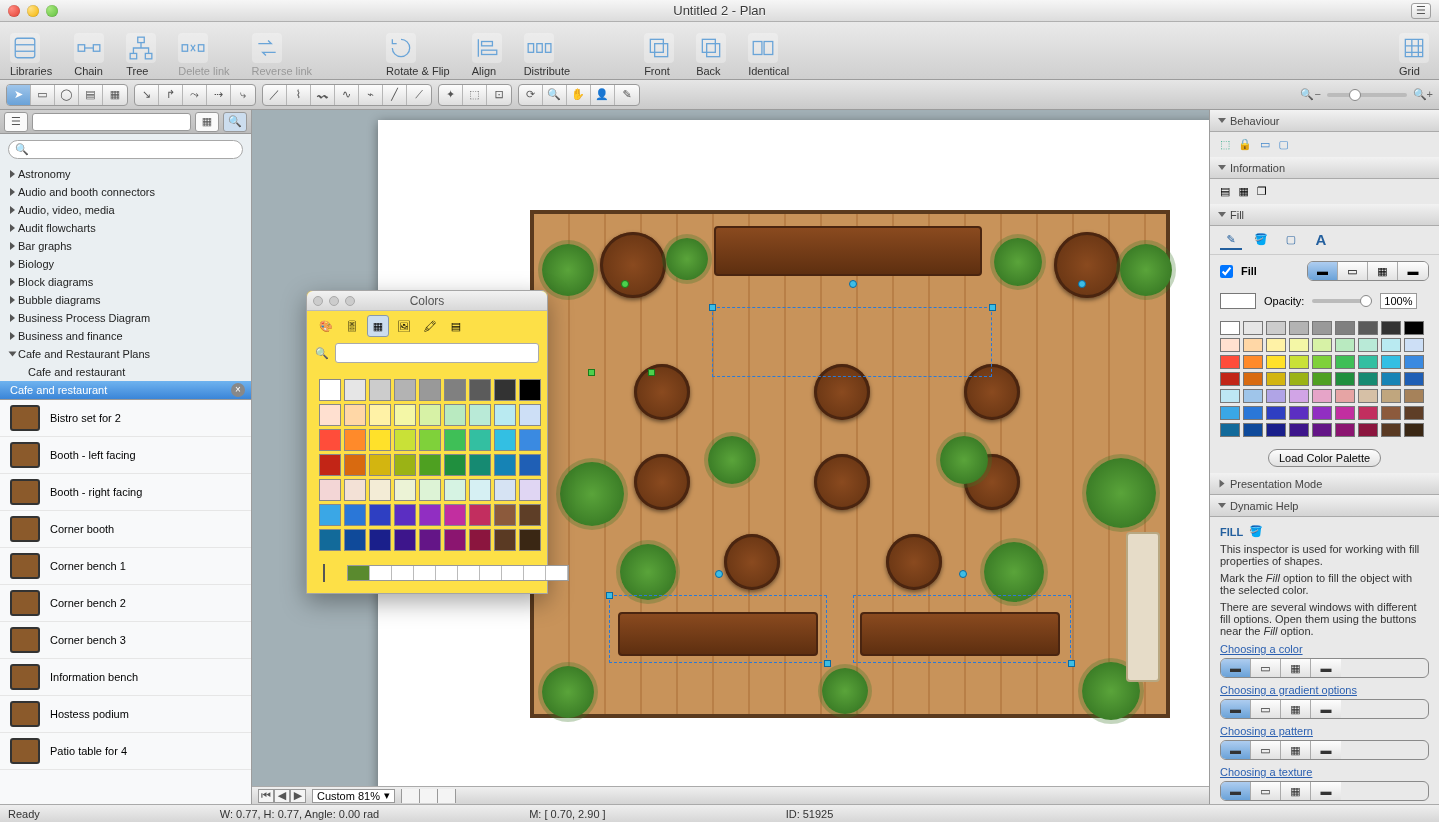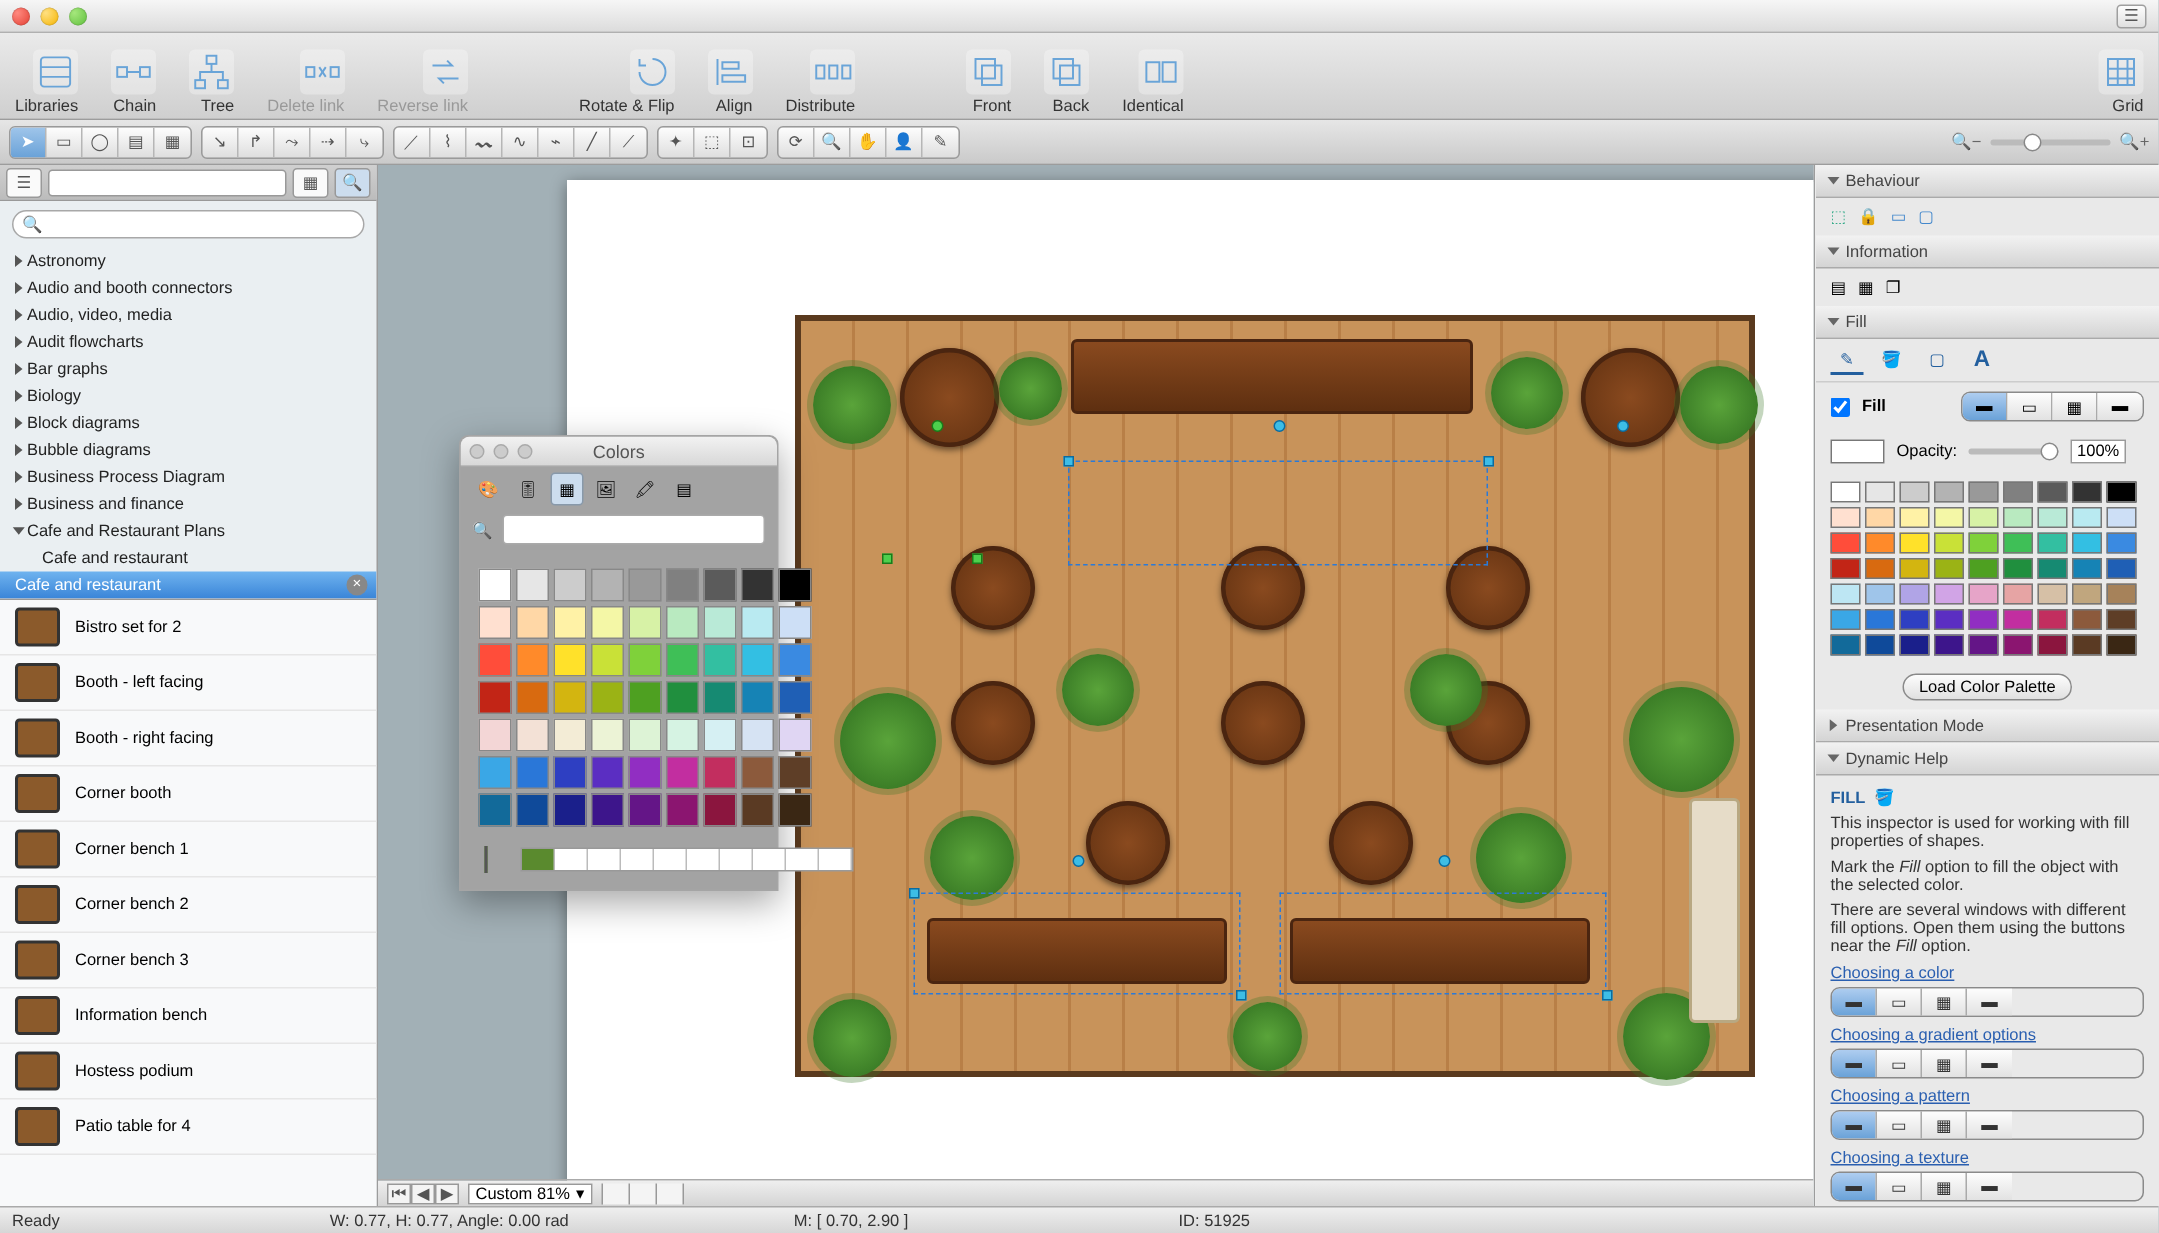--- a/index.html
+++ b/index.html
@@ -8,21 +8,21 @@
 
 .titlebar { height:22px; background:linear-gradient(#f6f6f6,#dcdcdc); border-bottom:1px solid #b0b0b0; display:flex; align-items:center; padding:0 8px; position:relative; }
 .traffic { display:flex; gap:7px; }
 .tl { width:12px; height:12px; border-radius:50%; box-shadow:inset 0 0 1px rgba(0,0,0,.4); }
 .tl.red{background:radial-gradient(circle at 30% 30%,#ff8a80,#e33e32);} .tl.yel{background:radial-gradient(circle at 30% 30%,#ffe082,#f5b400);} .tl.grn{background:radial-gradient(circle at 30% 30%,#a5e77c,#5fbf3d);}
 .title { position:absolute; left:0; right:0; text-align:center; font-size:13px; color:#3a3a3a; text-shadow:0 1px #fff; }
 .tbtn { width:20px; height:16px; border:1px solid #9f9f9f; border-radius:3px; background:linear-gradient(#fdfdfd,#e0e0e0); margin-left:4px; display:flex; align-items:center; justify-content:center; color:#555; font-size:11px; }
 
 
 .toolbar { height:58px; background:linear-gradient(#eaeaea,#cfcfcf); border-bottom:1px solid #9c9c9c; display:flex; align-items:flex-end; padding:0 10px 2px; gap:22px; }
-.tbgrp { display:flex; flex-direction:column; align-items:flex-end; gap:2px; }
+.tbgrp { display:flex; flex-direction:column; align-items:flex-start; gap:2px; }
 .tbicon { width:30px; height:30px; background:rgba(255,255,255,.3); border-radius:4px; display:flex; align-items:center; justify-content:center; }
 .tbicon svg { width:26px; height:26px; }
 .tblabel { font-size:11px; color:#333; }
 .tbspacer { flex:1; }
 
 
 .tooltabs { height:30px; background:linear-gradient(#e6e6e6,#cacaca); border-bottom:1px solid #9c9c9c; display:flex; align-items:center; padding:0 6px; gap:6px; }
 .ttgroup { display:flex; border:1px solid #9a9a9a; border-radius:4px; overflow:hidden; background:linear-gradient(#fdfdfd,#dedede); }
 .ttbtn { width:24px; height:20px; border-right:1px solid #b6b6b6; display:flex; align-items:center; justify-content:center; color:#555; }
 .ttbtn:last-child{border-right:none;}
@@ -56,21 +56,21 @@
 
 .tbl { position:absolute; width:56px; height:56px; border-radius:50%; background:radial-gradient(circle,#8a4a1f,#5e2f10); box-shadow:0 0 0 3px #4a2510 inset,0 2px 4px rgba(0,0,0,.5);}
 .plant{position:absolute;width:52px;height:52px;border-radius:50%;background:radial-gradient(circle,#5aa43a,#2f6e1f);filter:blur(.5px);box-shadow:0 0 0 4px rgba(60,120,40,.3);}
 .longtbl{position:absolute;height:44px;background:linear-gradient(#8a4a1f,#5e2f10);border:2px solid #4a2510;border-radius:4px;}
 .sel-box{position:absolute;border:1px dashed #2a7ad8;}
 .sel-h{position:absolute;width:7px;height:7px;background:#3dbde6;border:1px solid #0a6ba0;}
 .sel-g{position:absolute;width:7px;height:7px;background:#4dd04d;border:1px solid #1a7a1a;}
 .rot{position:absolute;width:8px;height:8px;border-radius:50%;}
 
 
-.colors-pop{position:absolute;left:306px;top:290px;width:213px;background:#a3a3a3;border:1px solid #a5a5a5;border-radius:6px 6px 0 0;box-shadow:0 8px 24px rgba(0,0,0,.35);z-index:50;}
+.colors-pop{position:absolute;left:306px;top:290px;width:242px;background:#fde047;border:1px solid #a5a5a5;border-radius:6px 6px 0 0;box-shadow:0 8px 24px rgba(0,0,0,.35);z-index:50;}
 .colors-pop .cphead{height:20px;background:linear-gradient(#f2f2f2,#d8d8d8);border-bottom:1px solid #bbb;border-radius:6px 6px 0 0;display:flex;align-items:center;padding:0 6px;gap:6px;position:relative;}
 .colors-pop .cphead .ddot{width:10px;height:10px;border-radius:50%;background:#ccc;border:1px solid #aaa;}
 .colors-pop .cphead .cpt{position:absolute;left:0;right:0;text-align:center;font-size:12px;color:#555;}
 .cp-tabs{display:flex;gap:4px;padding:4px 8px;}
 .cp-tab{width:22px;height:22px;border:1px solid transparent;border-radius:3px;display:flex;align-items:center;justify-content:center;}
 .cp-tab.sel{background:#cde;border-color:#89a;}
 .cp-search{margin:2px 8px 8px;display:flex;align-items:center;gap:6px;}
 .cp-search input{flex:1;height:20px;border:1px solid #aaa;border-radius:3px;padding:0 4px;}
 .cp-grid{display:grid;grid-template-columns:repeat(9,22px);gap:3px;padding:8px 12px;}
 .cp-sw{width:22px;height:22px;border:1px solid #888;}
@@ -114,20 +114,21 @@
 </style>
 </head>
 <body>
 
 <div class="titlebar">
   <div class="traffic">
     <div class="tl red"></div>
     <div class="tl yel"></div>
     <div class="tl grn"></div>
   </div>
+  <div class="title">Untitled 2 - Plan</div>
   <div style="margin-left:auto;display:flex;">
     <div class="tbtn">☰</div>
   </div>
 </div>
 
 <div class="toolbar">
   <div class="tbgrp">
       <div class="tbicon">
         <svg viewBox="0 0 24 24">
           <rect class="ico" x="3" y="3" width="18" height="18" rx="2"></rect>

